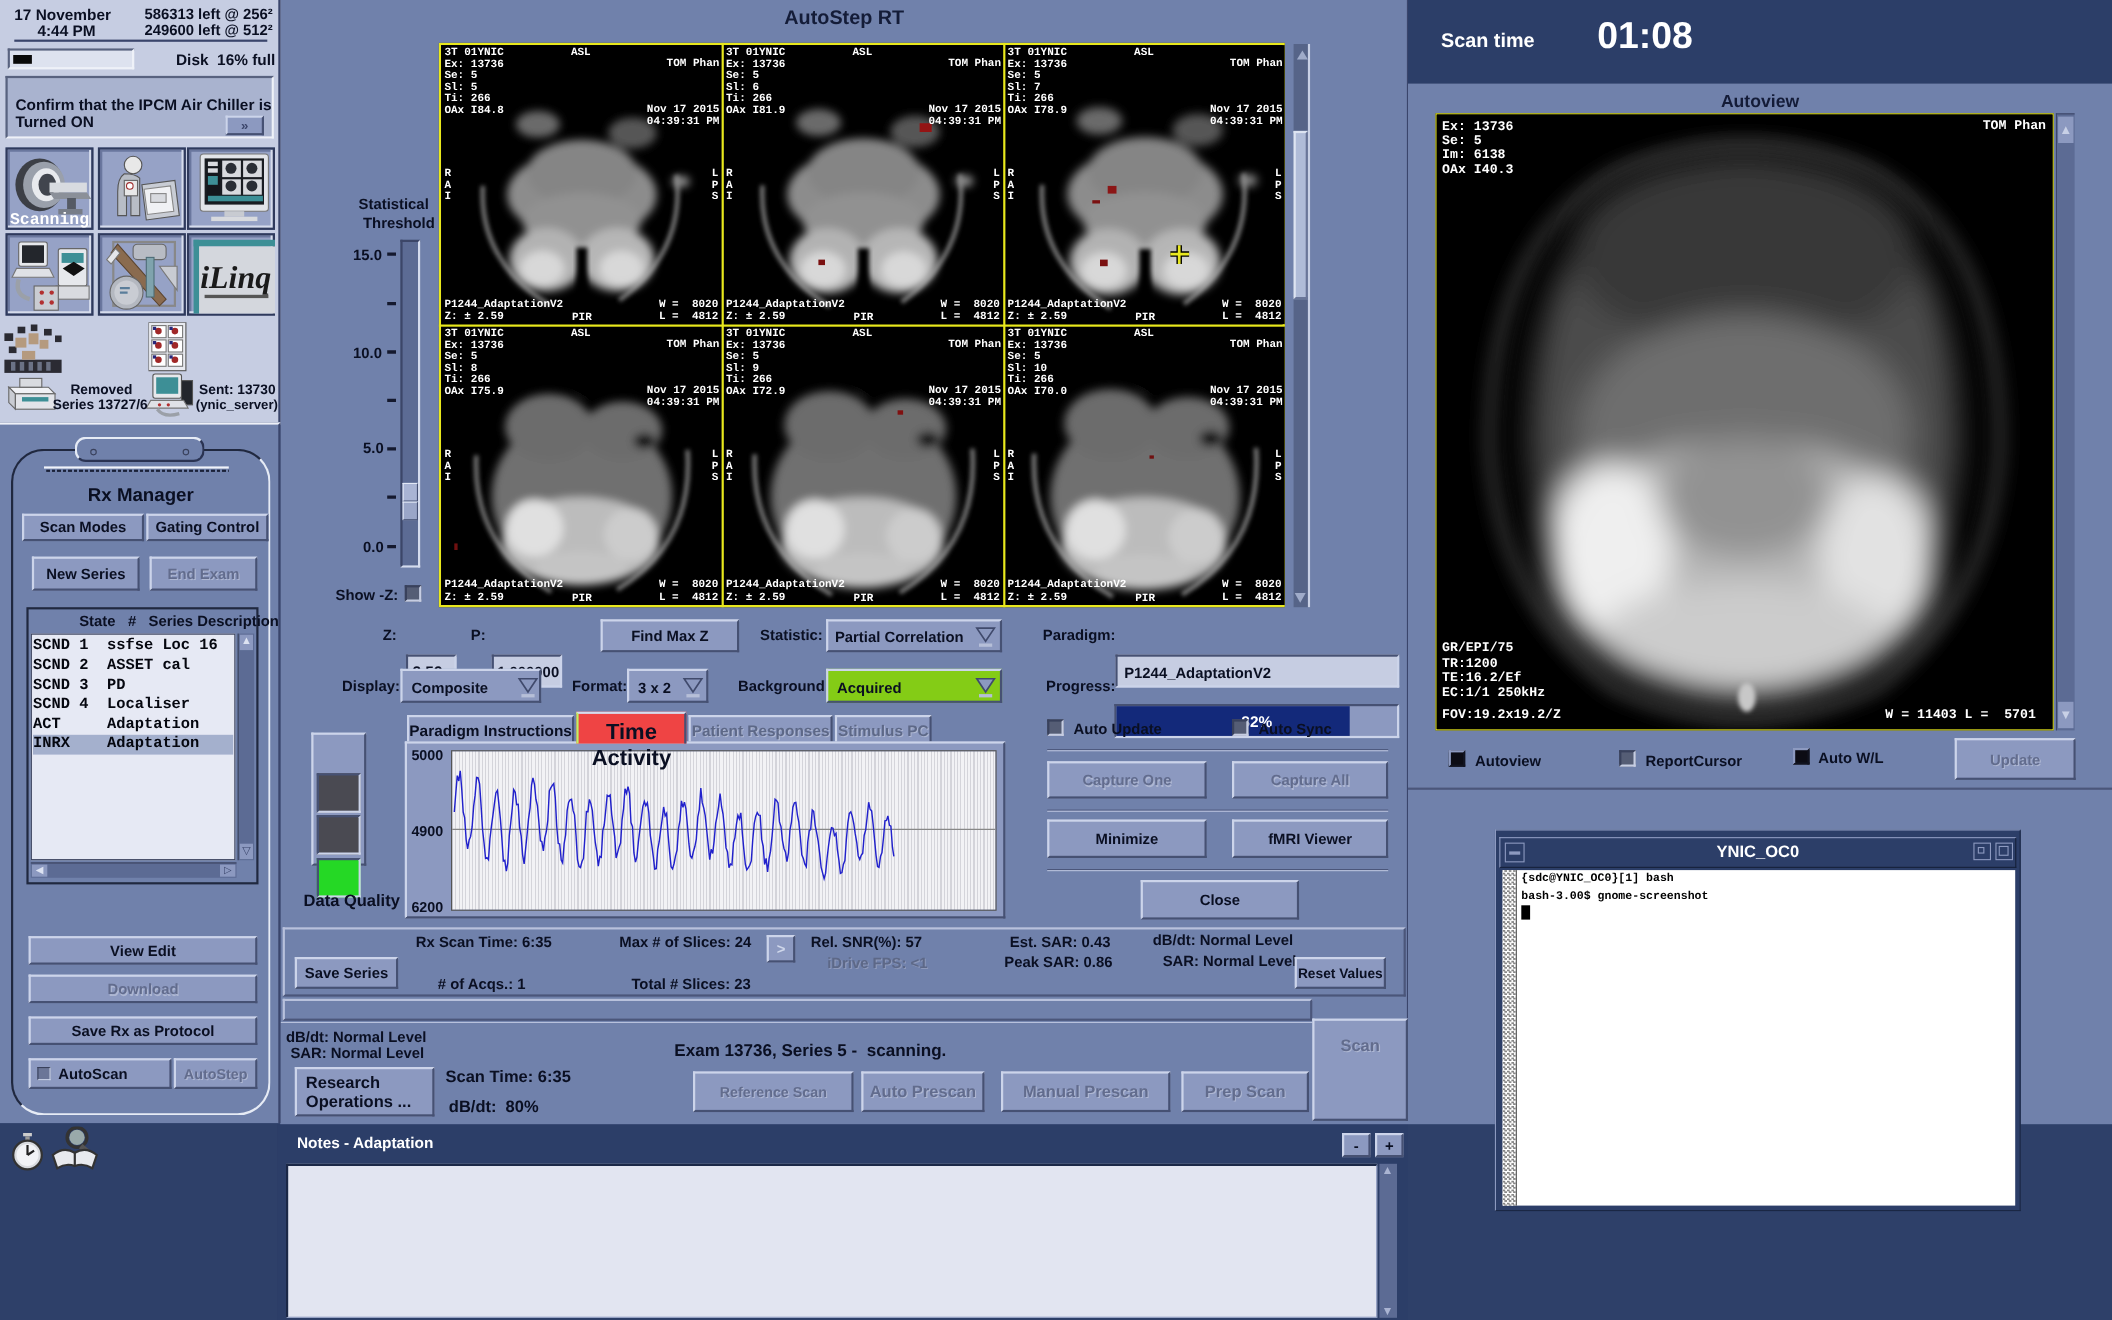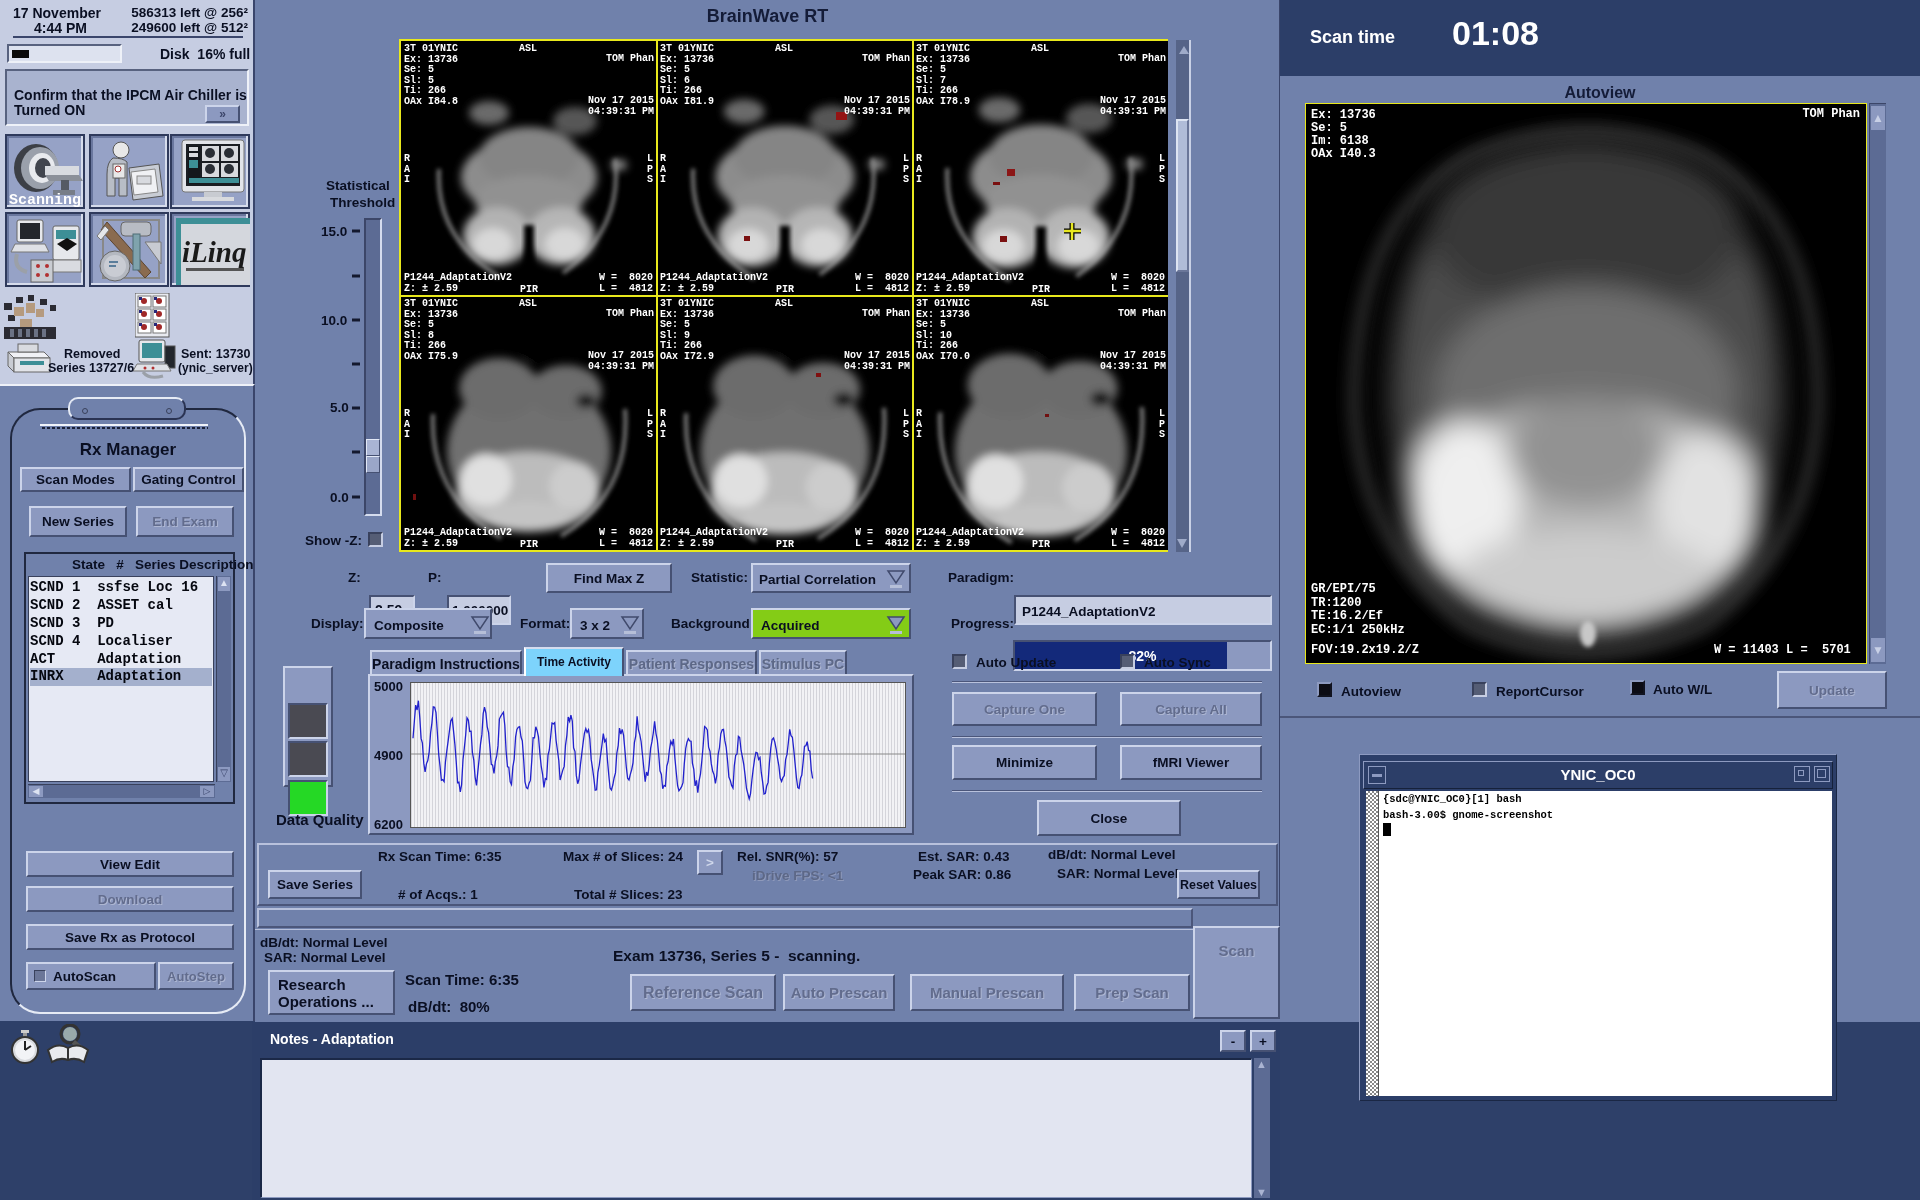--- a/index.html
+++ b/index.html
@@ -11,21 +11,21 @@
 .inset{border-top:2px solid #465173;border-left:2px solid #465173;border-bottom:2px solid #ccd4ea;border-right:2px solid #ccd4ea;margin-top:32px;}
 .cb{position:absolute;width:15px;height:15px;background:#555d75;border-top:2px solid #39415c;border-left:2px solid #39415c;border-bottom:2px solid #c6cde2;border-right:2px solid #c6cde2;}
 .cb.black{background:#0c0c14;border-top-color:#8d9ac0;border-left-color:#8d9ac0;border-bottom-color:#11131f;border-right-color:#11131f;border-width:2px;}
 .lbl{position:absolute;color:#0a0f22;font-weight:bold;font-size:13.5px;white-space:nowrap;}
 .wlbl{position:absolute;color:#fff;font-weight:bold;font-size:14px;white-space:nowrap;}
 .ov{position:absolute;color:#fff;font-family:"Liberation Mono",monospace;font-size:10px;font-weight:bold;line-height:10.5px;white-space:pre;}
 .sep{position:absolute;height:0;border-top:1px solid #4b567a;border-bottom:1px solid #b8c1dc;}
 </style></head><body>
 
 <div class="abs" id="center" style="left:255px;top:0;width:1025px;height:1025px;background:#7081ab;border-right:1px solid #3a456b;"></div>
-<div class="abs b" style="left:255px;top:6px;width:1025px;text-align:center;font-size:18px;color:#141c38;">BrainWave RT</div>
+<div class="abs b" style="left:255px;top:6px;width:1025px;text-align:center;font-size:18px;color:#141c38;">AutoStep RT</div>
 
 <div class="abs" id="grid" style="left:399px;top:39px;width:769px;height:513px;background:#000;border:2px solid #e8e81c;"></div>
 
 <svg width="0" height="0" style="position:absolute">
     <defs>
 <filter id="bl4" x="-30%" y="-30%" width="160%" height="160%">
         <feGaussianBlur stdDeviation="4"></feGaussianBlur>
       </filter>
 <filter id="bl2" x="-30%" y="-30%" width="160%" height="160%">
         <feGaussianBlur stdDeviation="2"></feGaussianBlur>
@@ -307,21 +307,21 @@
       <polygon points="4,5 20,5 12,17" fill="#8c99c0" stroke="#404a6c" stroke-width="1.5"></polygon>
       <rect x="6" y="19" width="12" height="3" fill="#b6bfd8"></rect>
     </svg></div>
 <div class="lbl" style="left:951px;top:616px;">Progress:</div>
 <div class="abs inset" style="left:1013px;top:608px;width:259px;height:31px;background:#8c99c0;">
  <div style="position:absolute;left:0;top:0;width:212px;height:27px;background:#13297a;"></div>
  <div style="position:absolute;left:0;top:6px;width:255px;text-align:center;color:#fff;font-weight:bold;font-size:14px;">82%</div>
 </div>
 
 <div class="abs" style="left:370px;top:650px;width:152px;height:26px;background:#8c99c0;border-top:2px solid #ccd4ea;border-left:2px solid #ccd4ea;border-right:2px solid #465173;color:#0a0f22;font-weight:bold;font-size:14px;text-align:center;padding-top:4px;">Paradigm Instructions</div>
-<div class="abs" style="left:524px;top:647px;width:100px;height:29px;background:#7dd3fc;border-top:2px solid #d5dcee;border-left:2px solid #ffffff;border-right:2px solid #465173;color:#0a0f22;font-weight:bold;font-size:12px;text-align:center;padding-top:6px;z-index:3;">Time Activity</div>
+<div class="abs" style="left:524px;top:647px;width:100px;height:29px;background:#ef4444;border-top:2px solid #d5dcee;border-left:2px solid #bef264;border-right:2px solid #465173;color:#0a0f22;font-weight:bold;font-size:20px;text-align:center;padding-top:6px;z-index:3;">Time Activity</div>
 <div class="abs" style="left:626px;top:650px;width:131px;height:26px;background:#8c99c0;border-top:2px solid #ccd4ea;border-left:2px solid #ccd4ea;border-right:2px solid #465173;color:#5d6887;text-shadow:1px 1px 0 #aeb7d2;font-weight:bold;font-size:14px;text-align:center;padding-top:4px;">Patient Responses</div>
 <div class="abs" style="left:759px;top:650px;width:88px;height:26px;background:#8c99c0;border-top:2px solid #ccd4ea;border-left:2px solid #ccd4ea;border-right:2px solid #465173;color:#5d6887;text-shadow:1px 1px 0 #aeb7d2;font-weight:bold;font-size:14px;text-align:center;padding-top:4px;">Stimulus PC</div>
 
 <div class="abs" style="left:368px;top:674px;width:546px;height:161px;background:#8c99c0;border-top:2px solid #ccd4ea;border-left:2px solid #ccd4ea;border-bottom:2px solid #465173;border-right:2px solid #465173;"></div>
 <div class="abs" style="left:410px;top:682px;width:496px;height:146px;border:1px solid #555;background:repeating-linear-gradient(90deg,#d4d4da 0 1px,#f2f2f5 1px 3px);">
  <svg width="494" height="144" style="position:absolute;left:0;top:0;">
   <line x1="0" y1="71" x2="494" y2="71" stroke="#888" stroke-width="1"></line>
   <polyline id="chartline" points="2.0,55.2 3.4,37.7 4.7,22.1 6.1,27.0 7.4,17.7 8.8,34.8 10.1,55.4 11.4,60.2 12.8,80.4 14.1,88.8 15.5,80.6 16.8,77.6 18.2,68.8 19.6,49.9 20.9,40.1 22.3,23.8 23.6,24.2 25.0,29.6 26.3,48.7 27.7,71.3 29.0,82.9 30.4,97.3 31.7,96.6 33.1,98.6 34.4,79.5 35.8,67.8 37.1,58.3 38.5,47.4 39.8,37.8 41.2,35.5 42.5,47.6 43.9,61.4 45.2,78.5 46.6,99.6 47.9,99.1 49.3,109.0 50.6,101.6 52.0,76.7 53.3,65.2 54.7,51.8 56.0,34.9 57.4,37.3 58.7,48.5 60.1,48.2 61.4,69.5 62.8,77.1 64.1,94.1 65.5,102.4 66.8,88.9 68.2,75.4 69.5,61.2 70.9,51.4 72.2,30.7 73.5,24.2 74.9,30.1 76.2,43.6 77.6,49.6 78.9,64.5 80.3,81.4 81.6,82.2 83.0,90.5 84.3,78.7 85.7,72.9 87.0,62.9 88.4,36.1 89.7,33.3 91.1,31.0 92.4,29.3 93.8,42.3 95.1,67.9 96.5,83.8 97.8,84.2 99.2,98.9 100.5,101.5 101.9,83.6 103.2,76.1 104.6,53.9 105.9,46.5 107.3,44.2 108.6,43.6 110.0,54.0 111.3,57.8 112.7,77.1 114.0,98.8 115.4,104.7 116.7,105.6 118.1,100.2 119.4,97.4 120.8,77.1 122.1,54.8 123.5,54.9 124.8,43.7 126.2,47.8 127.5,53.9 128.9,70.6 130.2,83.1 131.6,91.3 132.9,104.5 134.3,95.6 135.6,96.4 137.0,72.1 138.3,67.0 139.7,53.4 141.0,40.0 142.4,40.9 143.7,39.7 145.1,57.5 146.4,67.0 147.8,77.5 149.1,97.0 150.5,91.9 151.8,87.1 153.2,83.4 154.5,62.3 155.9,52.1 157.2,34.0 158.6,38.2 159.9,32.2 161.3,38.2 162.6,64.8 164.0,68.6 165.3,92.4 166.7,100.7 168.0,96.3 169.4,81.9 170.7,71.4 172.1,60.0 173.4,50.3 174.8,45.6 176.1,49.4 177.5,46.8 178.8,55.6 180.2,76.4 181.5,85.2 182.9,95.6 184.2,107.1 185.6,106.8 186.9,89.4 188.3,82.0 189.6,71.8 191.0,61.6 192.3,50.6 193.7,58.7 195.0,56.4 196.4,76.4 197.7,91.2 199.1,105.0 200.4,106.9 201.8,102.0 203.1,95.0 204.5,89.9 205.8,70.3 207.2,62.7 208.5,45.1 209.9,51.0 211.2,46.3 212.6,52.4 213.9,67.3 215.3,84.0 216.6,95.2 218.0,97.0 219.3,91.3 220.7,86.6 222.0,79.8 223.4,59.7 224.7,53.2 226.1,33.4 227.4,46.7 228.8,51.7 230.1,58.5 231.5,72.0 232.8,84.9 234.2,98.6 235.5,89.1 236.9,92.8 238.2,81.6 239.6,65.4 240.9,58.9 242.3,50.0 243.6,38.4 245.0,50.6 246.3,57.0 247.7,71.3 249.0,87.8 250.4,91.5 251.7,105.8 253.1,102.5 254.4,103.2 255.8,83.1 257.1,78.7 258.5,66.3 259.8,58.3 261.2,61.6 262.5,56.0 263.9,75.1 265.2,89.0 266.6,102.7 267.9,107.7 269.3,105.8 270.6,103.6 272.0,99.7 273.3,80.6 274.7,65.6 276.0,59.2 277.4,55.7 278.7,58.0 280.1,58.2 281.4,80.1 282.8,86.3 284.1,102.9 285.5,97.4 286.8,109.7 288.2,97.4 289.5,90.8 290.9,77.0 292.2,62.2 293.6,43.5 294.9,44.6 296.3,47.0 297.6,64.2 299.0,68.4 300.3,80.9 301.7,88.3 303.1,91.8 304.4,100.3 305.8,92.3 307.1,71.9 308.5,64.5 309.8,50.8 311.2,46.8 312.5,46.4 313.9,57.9 315.2,64.4 316.6,78.4 317.9,94.1 319.3,97.4 320.6,102.4 322.0,105.0 323.3,82.7 324.7,72.2 326.0,71.0 327.4,53.4 328.7,54.5 330.1,67.5 331.4,74.0 332.8,81.6 334.1,92.4 335.5,105.5 336.8,110.5 338.2,115.9 339.5,111.0 340.9,97.0 342.2,86.1 343.6,76.1 344.9,69.4 346.3,70.0 347.6,76.5 349.0,74.6 350.3,89.7 351.7,99.4 353.0,111.0 354.4,110.3 355.7,102.9 357.1,99.4 358.4,80.3 359.8,65.0 361.1,56.5 362.5,55.0 363.8,59.1 365.2,66.0 366.5,75.1 367.9,83.0 369.2,95.1 370.6,98.4 371.9,94.6 373.3,92.6 374.6,76.5 376.0,71.4 377.3,60.0 378.7,46.3 380.0,52.7 381.4,54.2 382.7,66.0 384.1,80.7 385.4,94.6 386.8,104.7 388.1,105.5 389.5,95.3 390.8,92.1 392.2,78.4 393.5,63.2 394.9,62.8 396.2,58.7 397.6,67.3 398.9,68.1 400.3,87.2 401.6,95.5" fill="none" stroke="#2121cc" stroke-width="1.3"></polyline>
  </svg>
 </div>
@@ -364,21 +364,21 @@
 <div class="lbl" style="left:574px;top:887px;">Total # Slices: 23</div>
 <div class="abs" style="left:257px;top:908px;width:936px;height:20px;background:#7081ab;border-top:2px solid #b8c1dc;border-left:2px solid #b8c1dc;border-bottom:2px solid #4b567a;border-right:2px solid #4b567a;"></div>
 
 <div class="abs" style="left:255px;top:929px;width:1025px;height:96px;background:#7081ab;border-top:1px solid #b8c1dc;"></div>
 <div class="lbl" style="left:260px;top:935px;">dB/dt: Normal Level</div>
 <div class="lbl" style="left:264px;top:950px;">SAR: Normal Level</div>
 <div class="btn" style="left:268px;top:970px;width:127px;height:45px;justify-content:flex-start;padding-left:8px;text-align:left;font-size:15px;">Research<br>Operations ...</div>
 <div class="lbl" style="left:405px;top:971px;font-size:15px;">Scan Time: 6:35</div>
 <div class="lbl" style="left:408px;top:998px;font-size:15px;">dB/dt:&nbsp; 80%</div>
 <div class="lbl" style="left:613px;top:947px;font-size:15.5px;">Exam 13736, Series 5 -&nbsp; scanning.</div>
-<div class="btn dis" style="left:630px;top:974px;width:146px;height:37px;font-size:16px;">Reference Scan</div>
+<div class="btn dis" style="left:630px;top:974px;width:146px;height:37px;font-size:13px;">Reference Scan</div>
 <div class="btn dis" style="left:783px;top:974px;width:112px;height:37px;font-size:15px;">Auto Prescan</div>
 <div class="btn dis" style="left:910px;top:974px;width:154px;height:37px;font-size:15px;">Manual Prescan</div>
 <div class="btn dis" style="left:1074px;top:974px;width:116px;height:37px;font-size:15px;">Prep Scan</div>
 <div class="btn dis" style="left:1193px;top:926px;width:87px;height:93px;font-size:15px;align-items:flex-start;padding-top:14px;">Scan</div>
 
 <div class="abs" style="left:252px;top:1022px;width:1028px;height:178px;background:#2c3e68;"></div>
 <div class="wlbl" style="left:270px;top:1031px;font-size:14px;">Notes - Adaptation</div>
 <div class="btn" style="left:1220px;top:1030px;width:26px;height:22px;">-</div>
 <div class="btn" style="left:1250px;top:1030px;width:26px;height:22px;">+</div>
 <div class="abs" style="left:260px;top:1058px;width:992px;height:140px;background:#e2e5f1;border-top:2px solid #1b2847;border-left:2px solid #1b2847;border-bottom:1px solid #8d9ac0;border-right:1px solid #8d9ac0;"></div>

